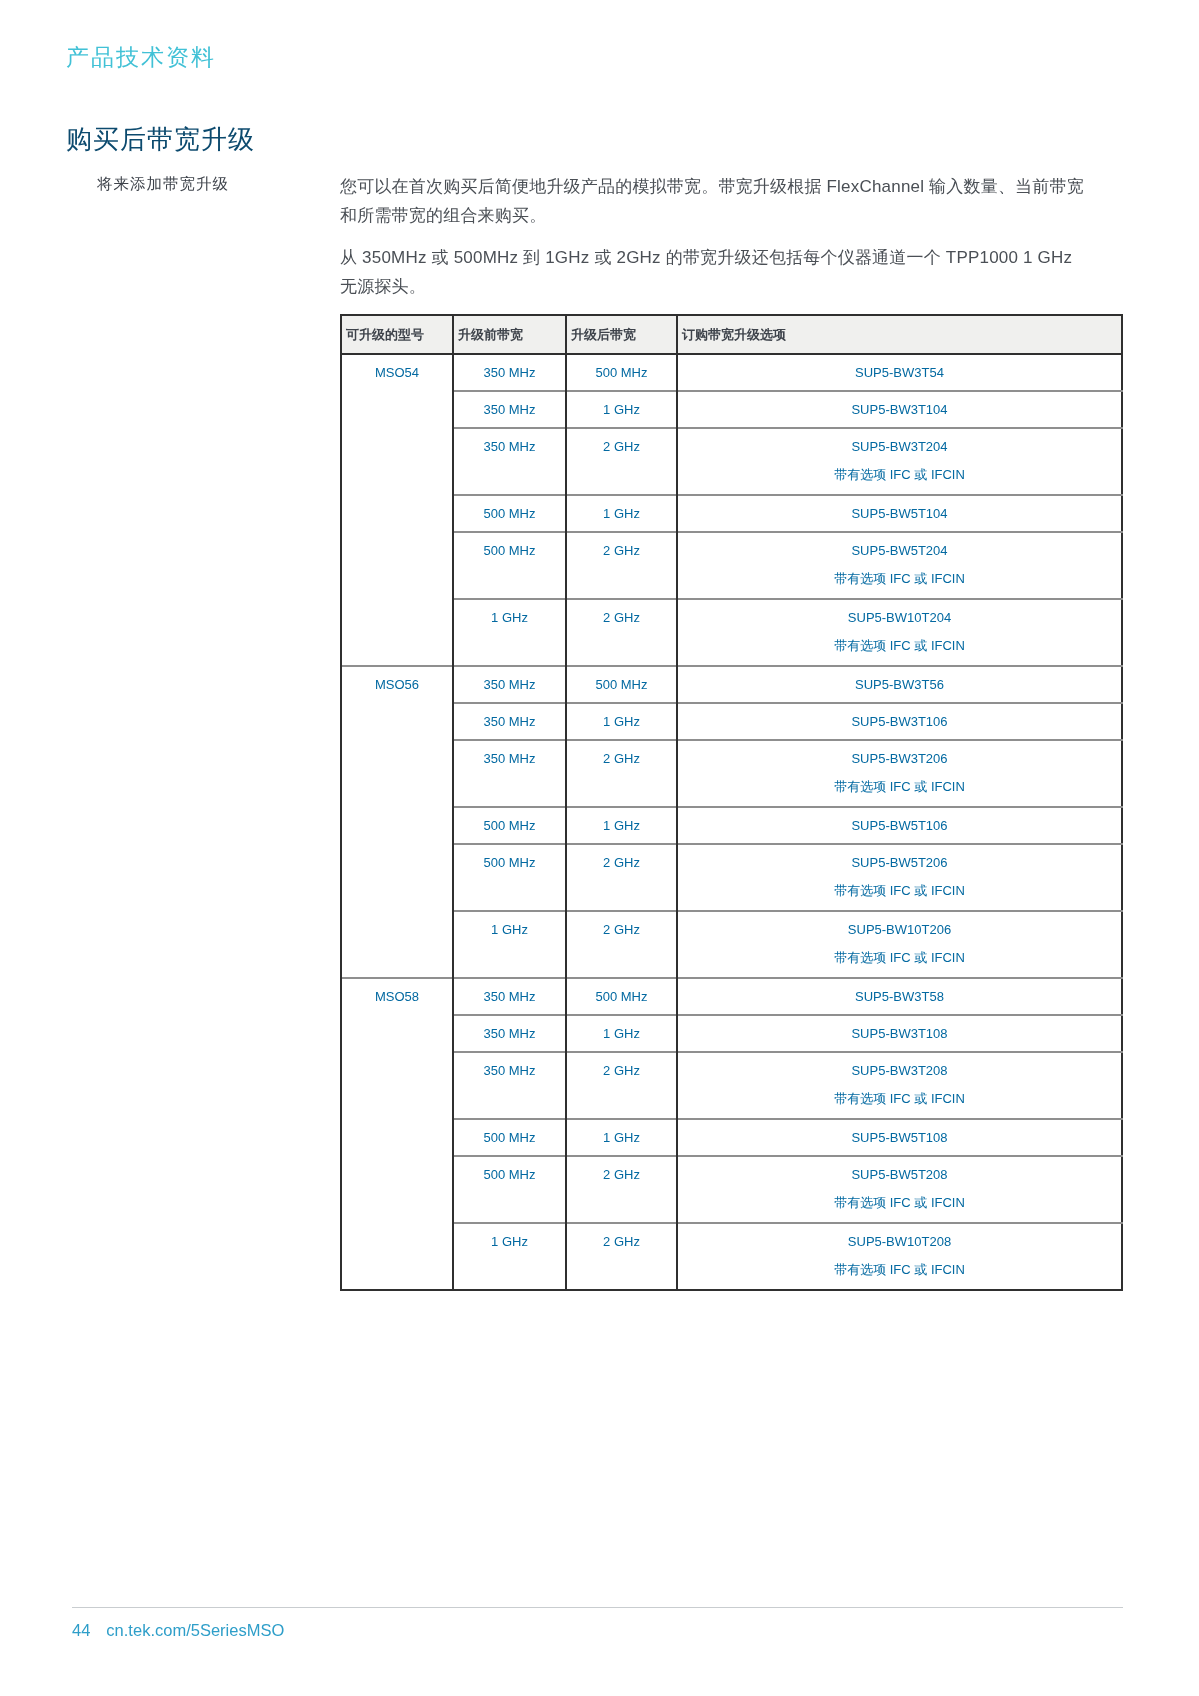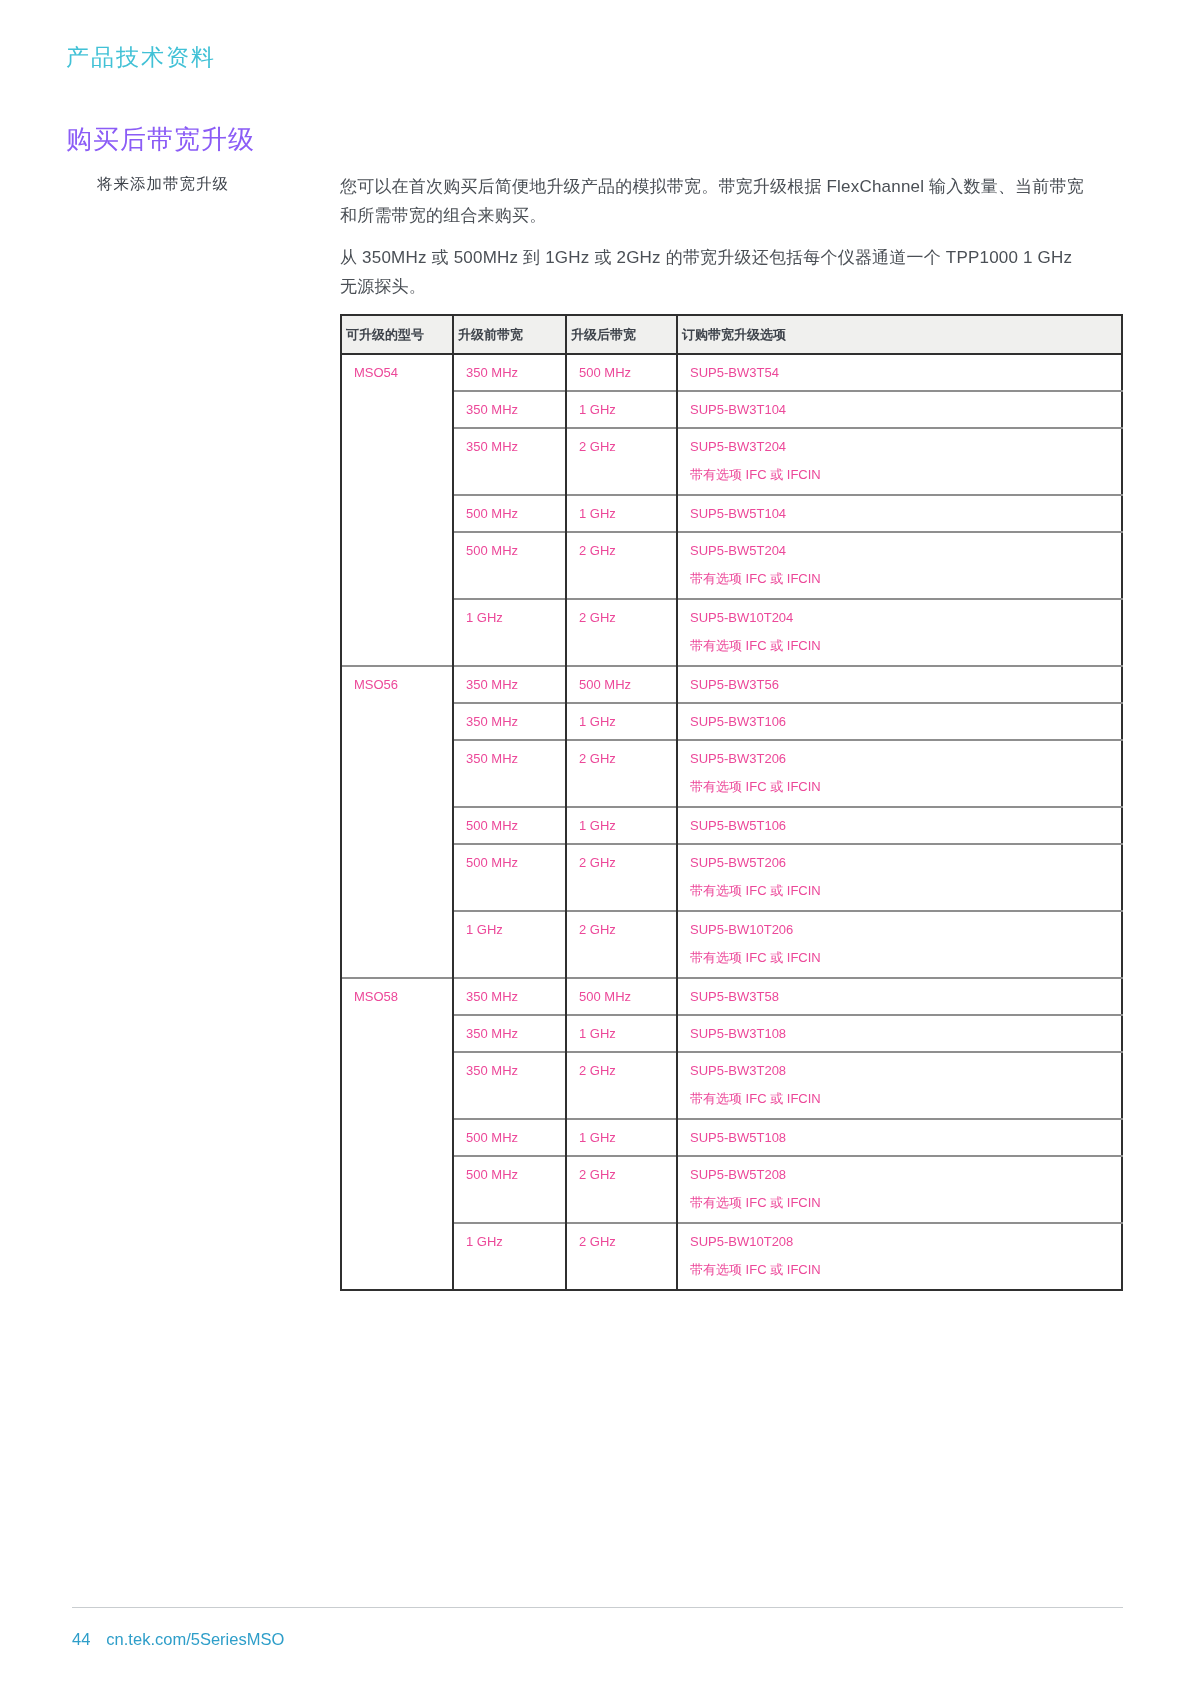--- a/index.html
+++ b/index.html
@@ -30,21 +30,21 @@
     font-weight: 400;
   }
   .section-title {
     position: absolute;
     left: 66px;
     top: 122px;
     margin: 0;
     font-size: 26px;
     font-weight: 500;
     letter-spacing: 1px;
-    color: #8b5cf6;
+    color: #0c4a6e;
   }
   .side-label {
     position: absolute;
     left: 97px;
     top: 174px;
     font-size: 15.5px;
     font-weight: 400;
     letter-spacing: 1px;
     color: #3E434B;
     text-align: center;
@@ -80,37 +80,38 @@
     background: #F0F0EE;
     font-size: 13px;
     font-weight: 700;
     color: #3E434B;
     padding: 10px 12px 9px 4px;
     border-bottom: 2px solid #2f2f2f;
   }
   .upgrade-table td {
     font-size: 13px;
     font-weight: 400;
-    color: #ec4899;
+    color: #0369a1;
     padding: 10px 12px;
     background: #ffffff;
+    text-align: center;
   }
   .upgrade-table tbody tr:not(:first-child) td {
     border-top: 2px solid #8F8F8F;
   }
   .upgrade-table .option-note {
     margin-top: 12px;
   }
   .footer {
     position: absolute;
     left: 72px;
     top: 1607px;
     width: 1051px;
     border-top: 1px solid #C9CDD0;
-    padding-top: 22px;
+    padding-top: 13px;
     font-size: 16.5px;
     color: #2E9EC9;
   }
   .footer .page-number {
     margin-right: 16px;
   }
   .footer .footer-url {
     text-decoration: none;
     color: #2E9EC9;
     cursor: pointer;

